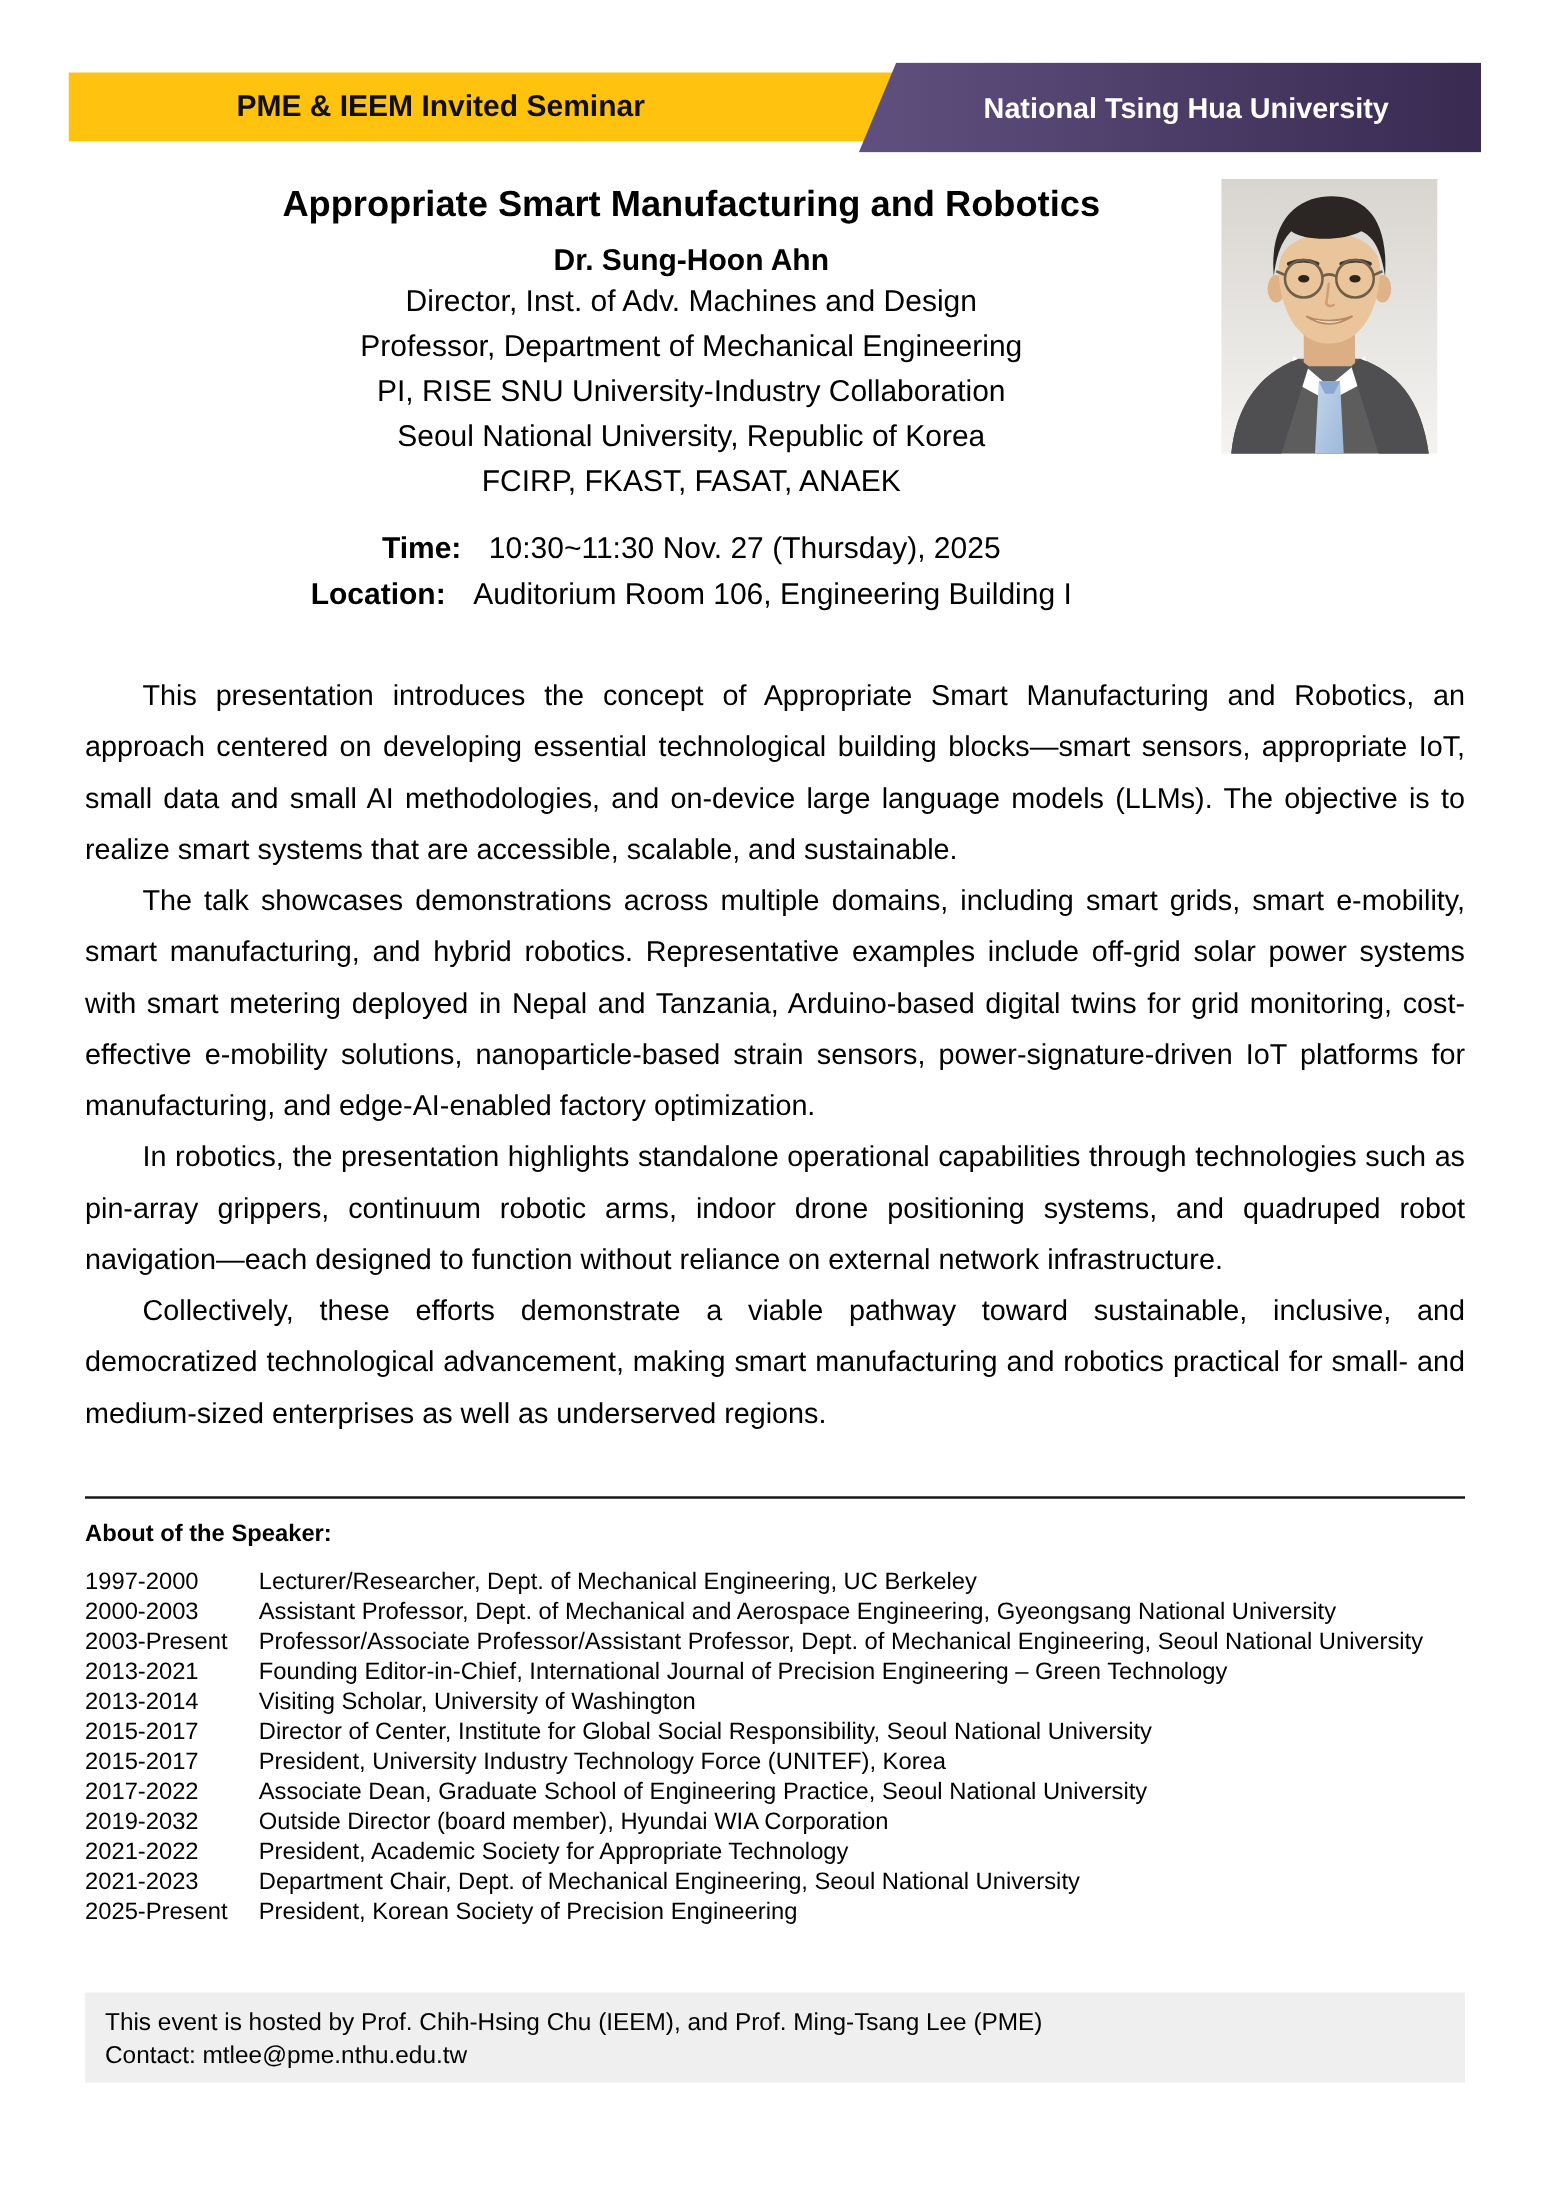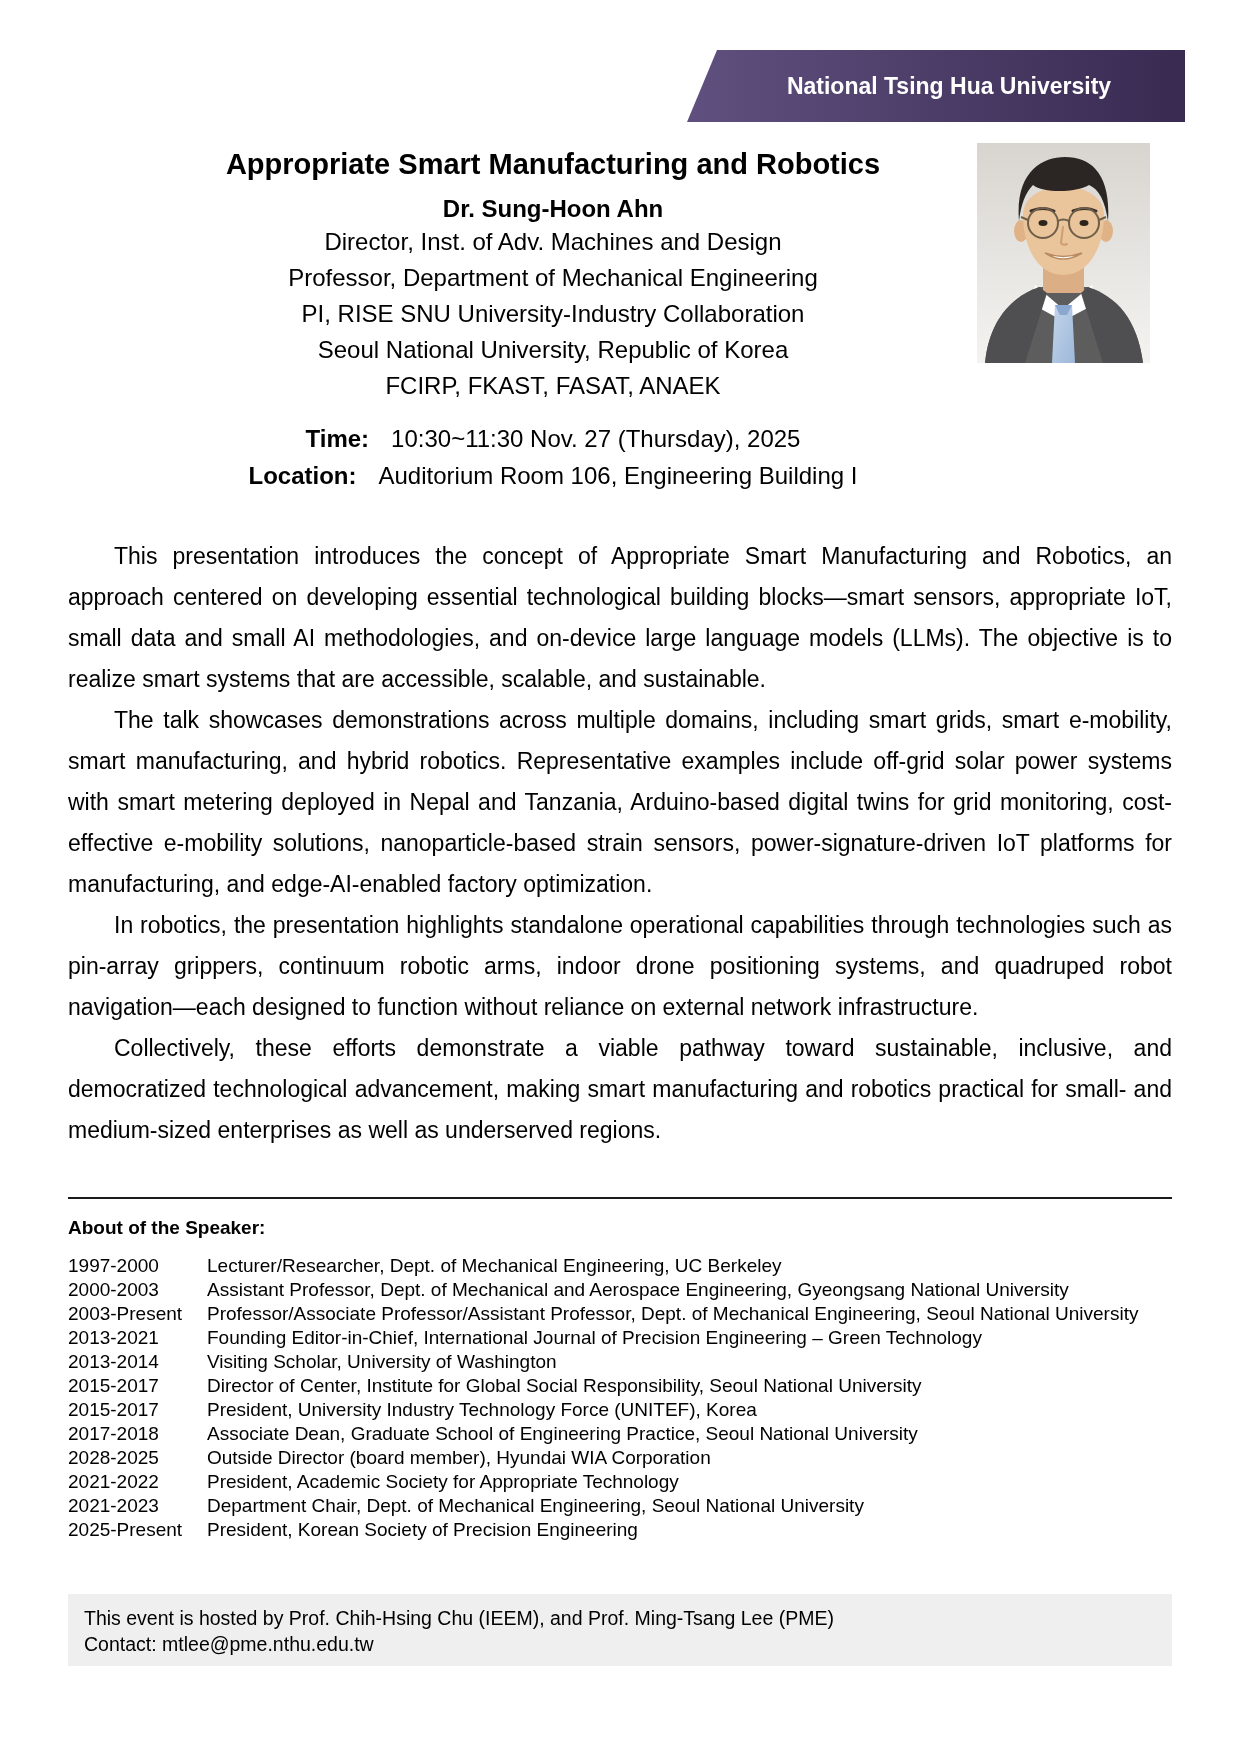--- a/index.html
+++ b/index.html
@@ -51,20 +51,23 @@
   .footer-box { position:absolute; top:1594px; left:68px; width:1104px; height:72px;
     background:#efefef; box-sizing:border-box; padding:11px 0 0 16px;
     font-size:19.5px; line-height:26px; }
 </style>
 </head>
 <body>
 
 <div class="page">
 
   <header class="banner">
+    <div class="banner-yellow">
+      <span>PME &amp; IEEM Invited Seminar</span>
+    </div>
     <div class="banner-purple">
       <span>National Tsing Hua University</span>
     </div>
   </header>
 
   <section class="title-block">
     <h1 class="seminar-title">Appropriate Smart Manufacturing and Robotics</h1>
     <div class="speaker-name">Dr. Sung-Hoon Ahn</div>
     <div class="affil">Director, Inst. of Adv. Machines and Design</div>
     <div class="affil">Professor, Department of Mechanical Engineering</div>
@@ -167,25 +170,25 @@
       </tr>
       <tr>
         <td class="years">2015-2017</td>
         <td>Director of Center, Institute for Global Social Responsibility, Seoul National University</td>
       </tr>
       <tr>
         <td class="years">2015-2017</td>
         <td>President, University Industry Technology Force (UNITEF), Korea</td>
       </tr>
       <tr>
-        <td class="years">2017-2018</td>
+        <td class="years">2017-2022</td>
         <td>Associate Dean, Graduate School of Engineering Practice, Seoul National University</td>
       </tr>
       <tr>
-        <td class="years">2028-2025</td>
+        <td class="years">2019-2032</td>
         <td>Outside Director (board member), Hyundai WIA Corporation</td>
       </tr>
       <tr>
         <td class="years">2021-2022</td>
         <td>President, Academic Society for Appropriate Technology</td>
       </tr>
       <tr>
         <td class="years">2021-2023</td>
         <td>Department Chair, Dept. of Mechanical Engineering, Seoul National University</td>
       </tr>

